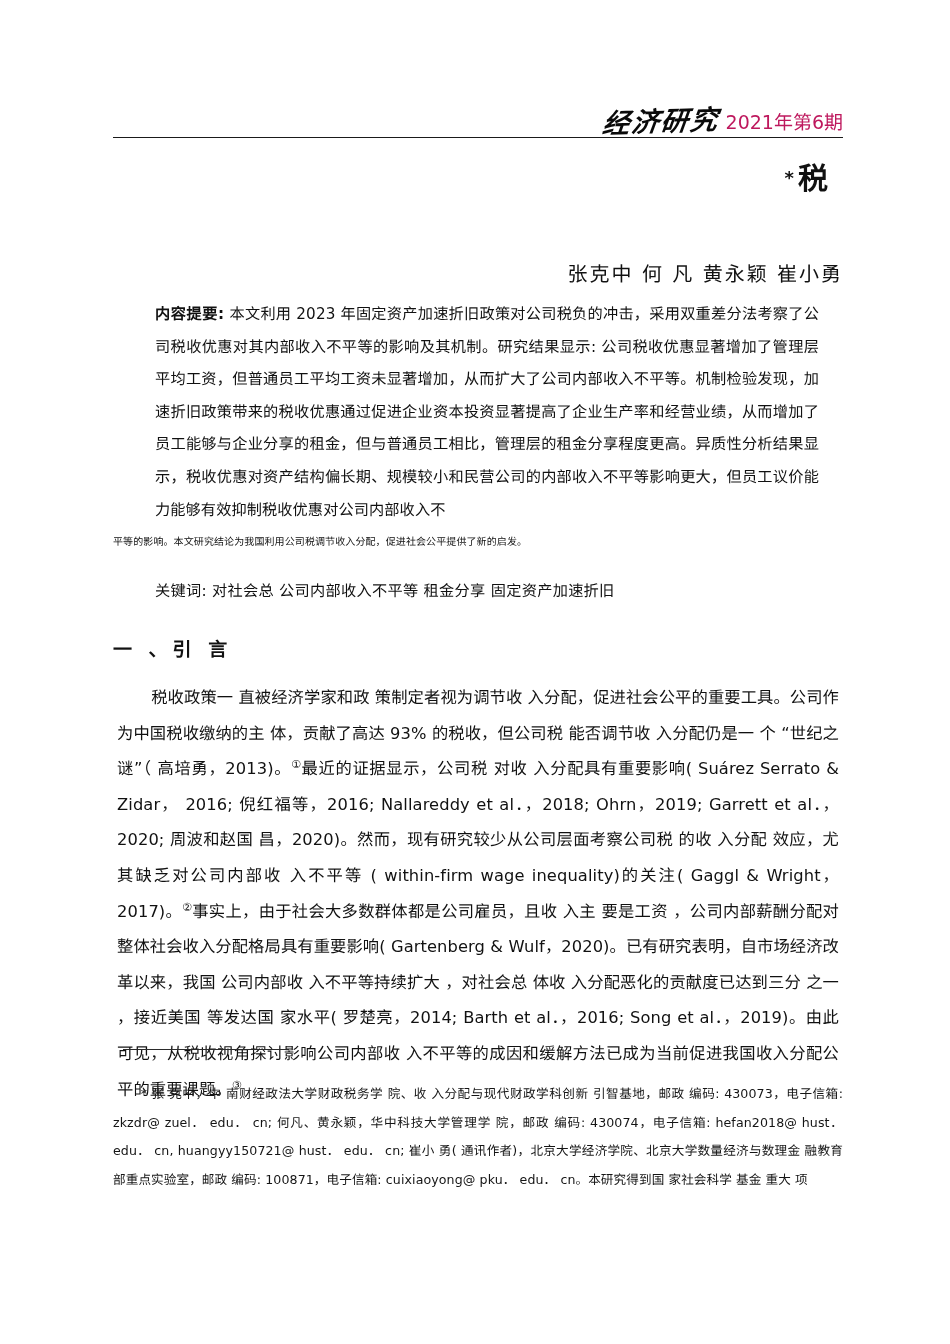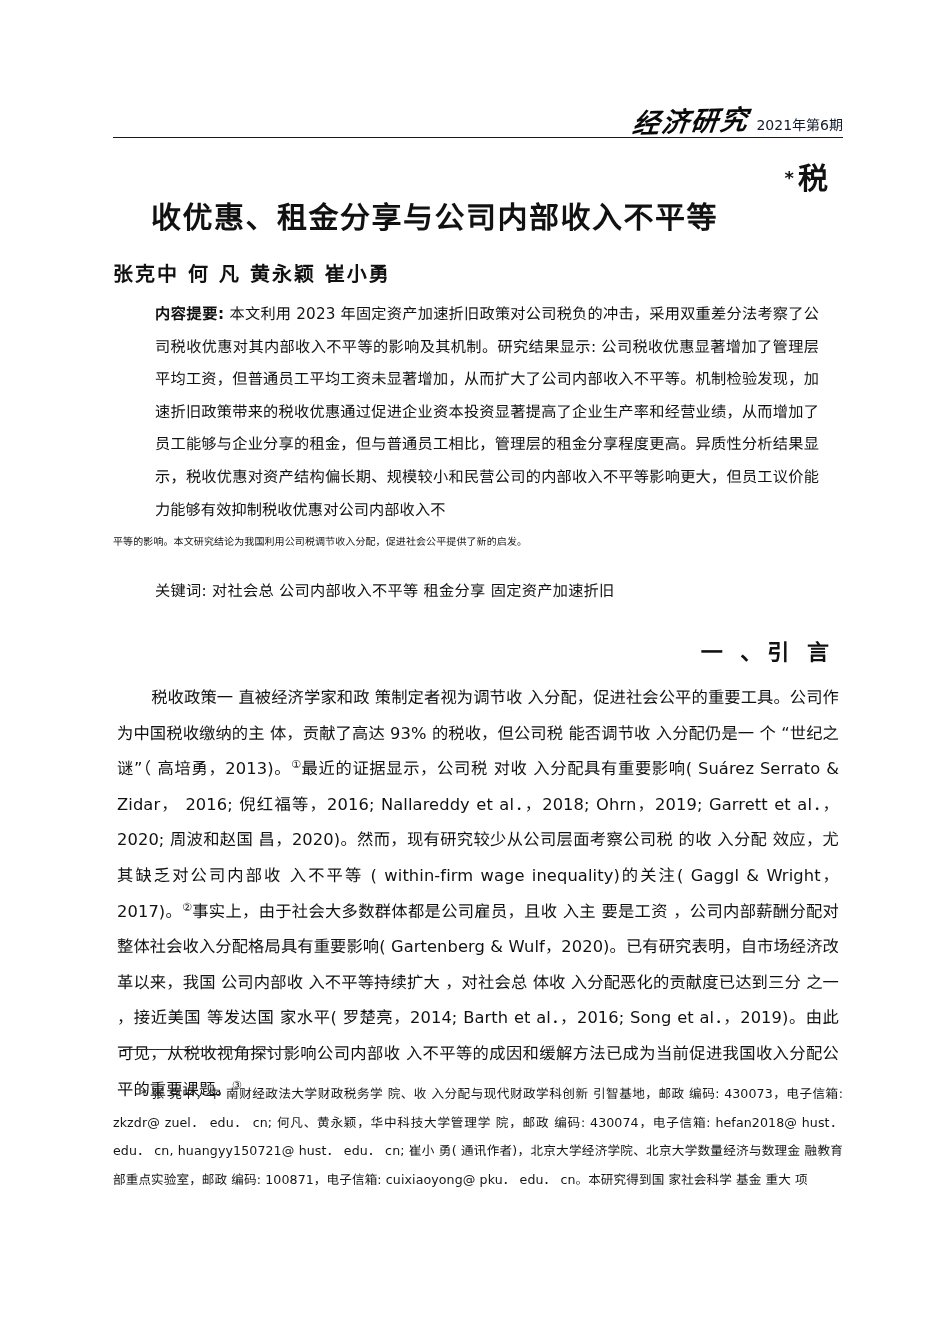--- a/index.html
+++ b/index.html
@@ -44,24 +44,24 @@
     font-weight: 700;
     font-style: italic;
     letter-spacing: 2px;
     line-height: 1;
     transform: skewX(-9deg) rotate(-2.2deg);
     margin-right: 7px;
     color: #0a0a0a;
     white-space: nowrap;
   }
   .issue {
-    font-size: 14px;
+    font-size: 19px;
     line-height: 1;
     margin-bottom: 3px;
-    color: #0f172a;
+    color: #be185d;
     white-space: nowrap;
     text-align: center;
   }
 
   
   .title-block {
     position: absolute;
     left: 113px;
     top: 160px;
     width: 730px;
@@ -89,23 +89,23 @@
     padding-left: 38px;
     white-space: nowrap;
   }
 
   
   .authors {
     position: absolute;
     left: 113px;
     top: 258px;
     width: 730px;
-    text-align: left;
+    text-align: right;
     font-size: 20px;
-    font-weight: 700;
+    font-weight: 400;
     letter-spacing: 2px;
     white-space: nowrap;
   }
 
   
   .abstract {
     position: absolute;
     left: 113px;
     top: 298px;
     width: 730px;
@@ -135,25 +135,25 @@
     margin-top: 18px;
     padding-left: 42px;
     font-size: 15.2px;
     line-height: 28px;
     letter-spacing: 0.3px;
   }
 
   
   .section-heading {
     position: absolute;
-    left: 104px;
+    left: 113px;
     top: 634px;
     width: 730px;
-    text-align: right;
-    font-size: 22px;
+    text-align: left;
+    font-size: 19px;
     font-weight: 600;
     letter-spacing: 5px;
   }
 
   
   .body-text {
     position: absolute;
     left: 113px;
     top: 676px;
     width: 730px;
@@ -199,21 +199,20 @@
 
 <div class="page">
 
   <div class="running-head">
     <span class="masthead">经济研究</span>
     <span class="issue">2021年第6期</span>
   </div>
 
   <div class="title-block">
     <div class="title-line-1"><span class="star">*</span><span>税</span></div>
-    <div class="title-line-2">收优惠、租金分享与公司内部收入不平等</div>
   </div>
 
   <div class="authors">张克中 何 凡 黄永颖 崔小勇</div>
 
   <div class="abstract">
     <div class="abs-body"><span class="abs-label">内容提要:</span><span> 本文利用 2023 年固定资产加速折旧政策对公司税负的冲击，采用双重差分法考察了公司税收优惠对其内部收入不平等的影响及其机制。研究结果显示: 公司税收优惠显著增加了管理层平均工资，但普通员工平均工资未显著增加，从而扩大了公司内部收入不平等。机制检验发现，加速折旧政策带来的税收优惠通过促进企业资本投资显著提高了企业生产率和经营业绩，从而增加了员工能够与企业分享的租金，但与普通员工相比，管理层的租金分享程度更高。异质性分析结果显示，税收优惠对资产结构偏长期、规模较小和民营公司的内部收入不平等影响更大，但员工议价能力能够有效抑制税收优惠对公司内部收入不</span></div>
     <div class="abs-tail">平等的影响。本文研究结论为我国利用公司税调节收入分配，促进社会公平提供了新的启发。</div>
     <div class="keywords"><span>关键词:</span><span> 对社会总 公司内部收入不平等 租金分享 固定资产加速折旧</span></div>
   </div>
 

